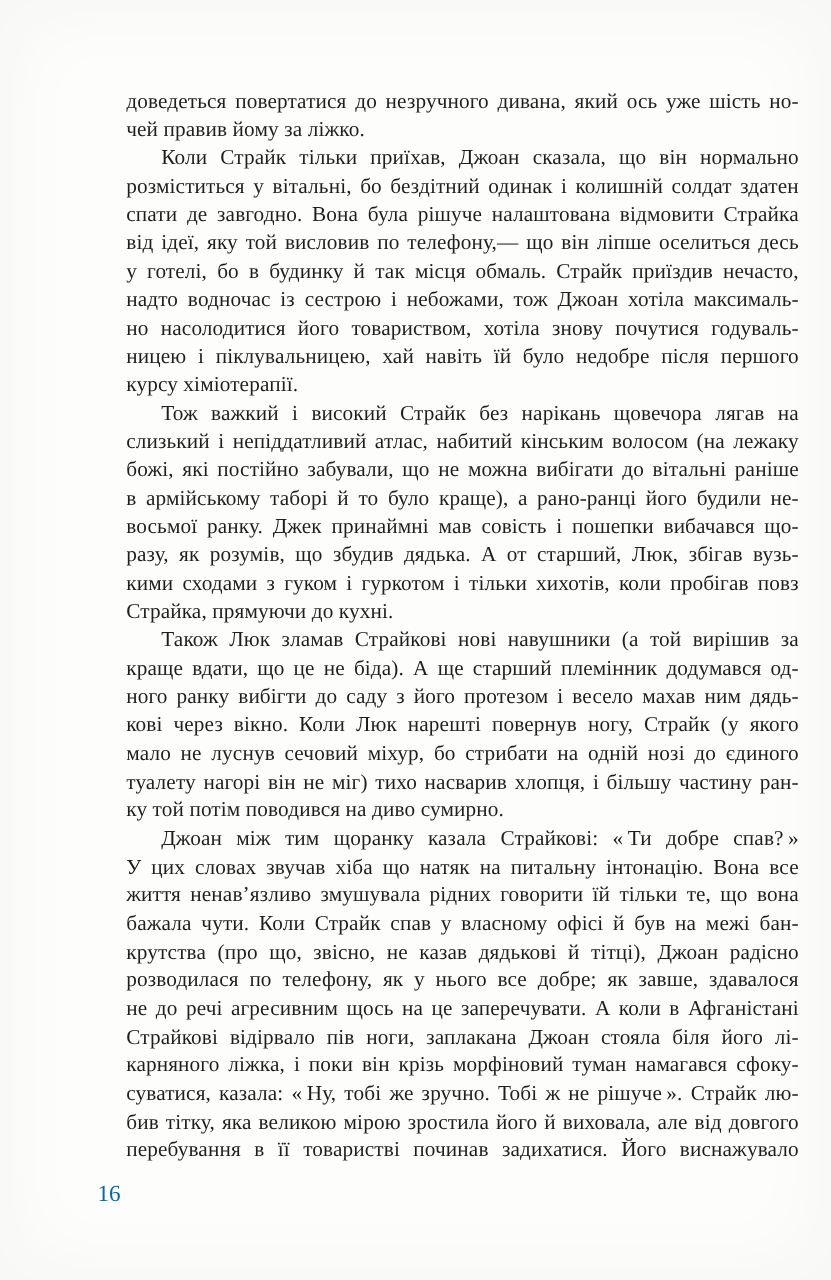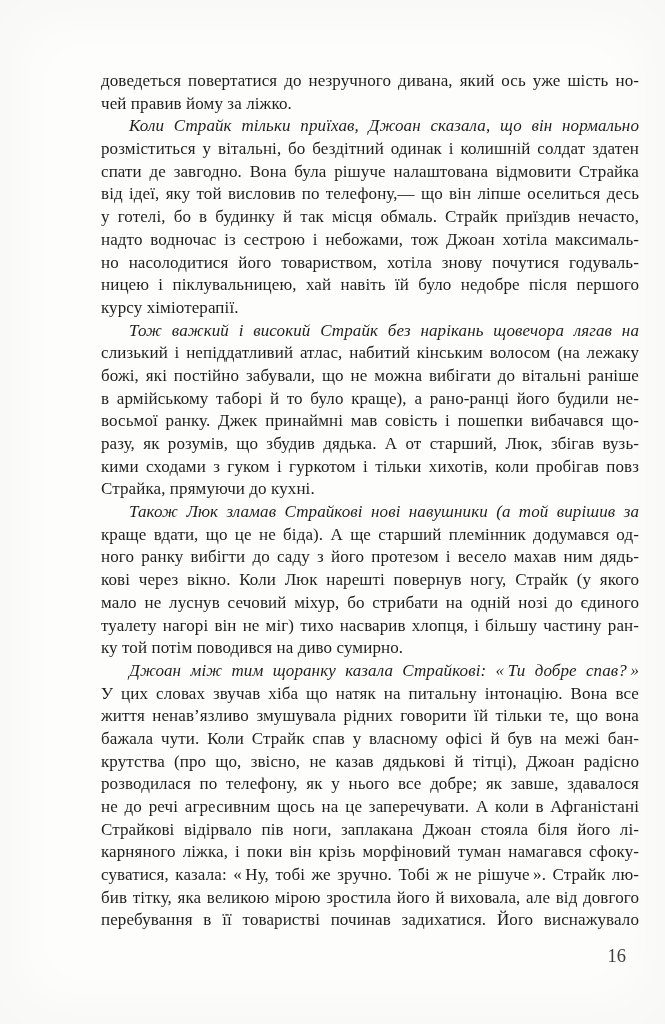--- a/index.html
+++ b/index.html
@@ -32,33 +32,32 @@
   }
   .line {
     height: 22.7px;
     overflow: hidden;
     text-align: justify;
     text-align-last: justify;
     white-space: normal;
   }
   .line.indent {
     text-indent: 28px;
-    font-style: italic;
   }
   .line.end {
     text-align-last: left;
   }
   .page-number {
     position: absolute;
-    left: 88px;
+    left: 78px;
     top: 946px;
     width: 538px;
-    text-align: right;
+    text-align: left;
     font-size: 18.5px;
-    color: #404040;
+    color: #0369a1;
   }
 </style>
 </head>
 <body>
 
 <div class="page">
   <main class="text-block" id="text-block">
       <div class="line">доведеться повертатися до незручного дивана, який ось уже шість но-</div>
       <div class="line end">чей правив йому за ліжко.</div>
       <div class="line indent">Коли Страйк тільки приїхав, Джоан сказала, що він нормально</div>

